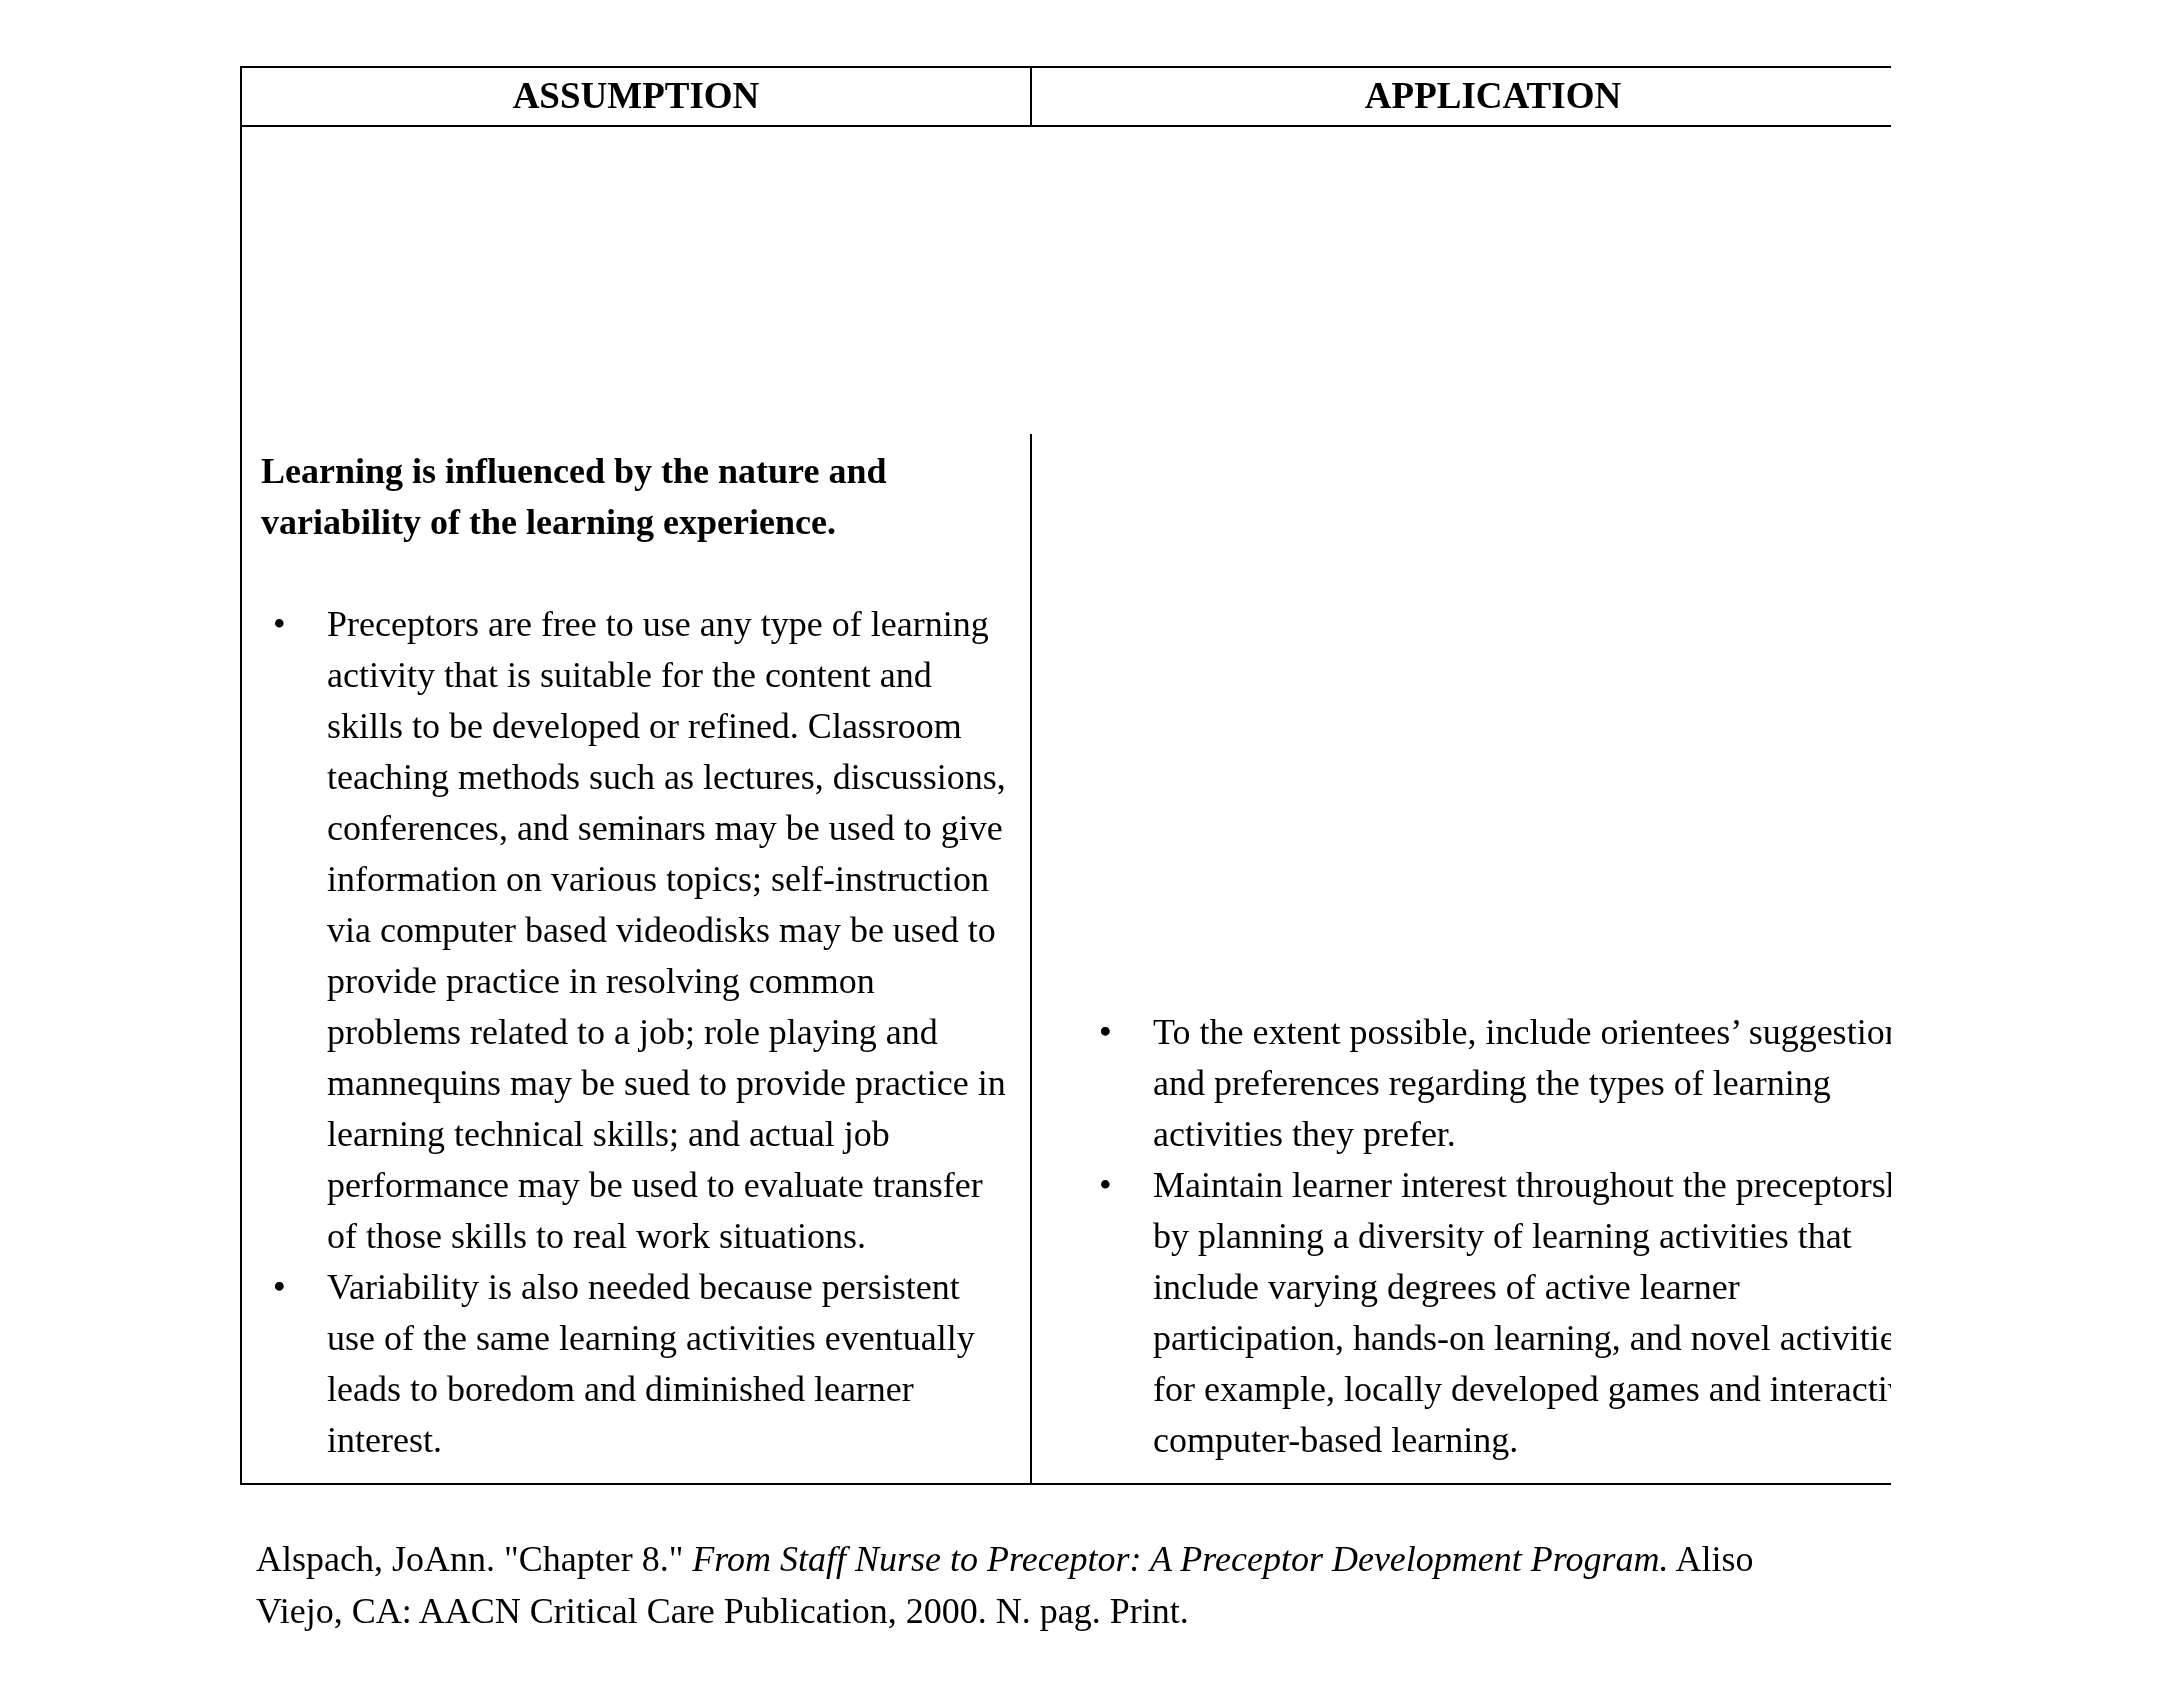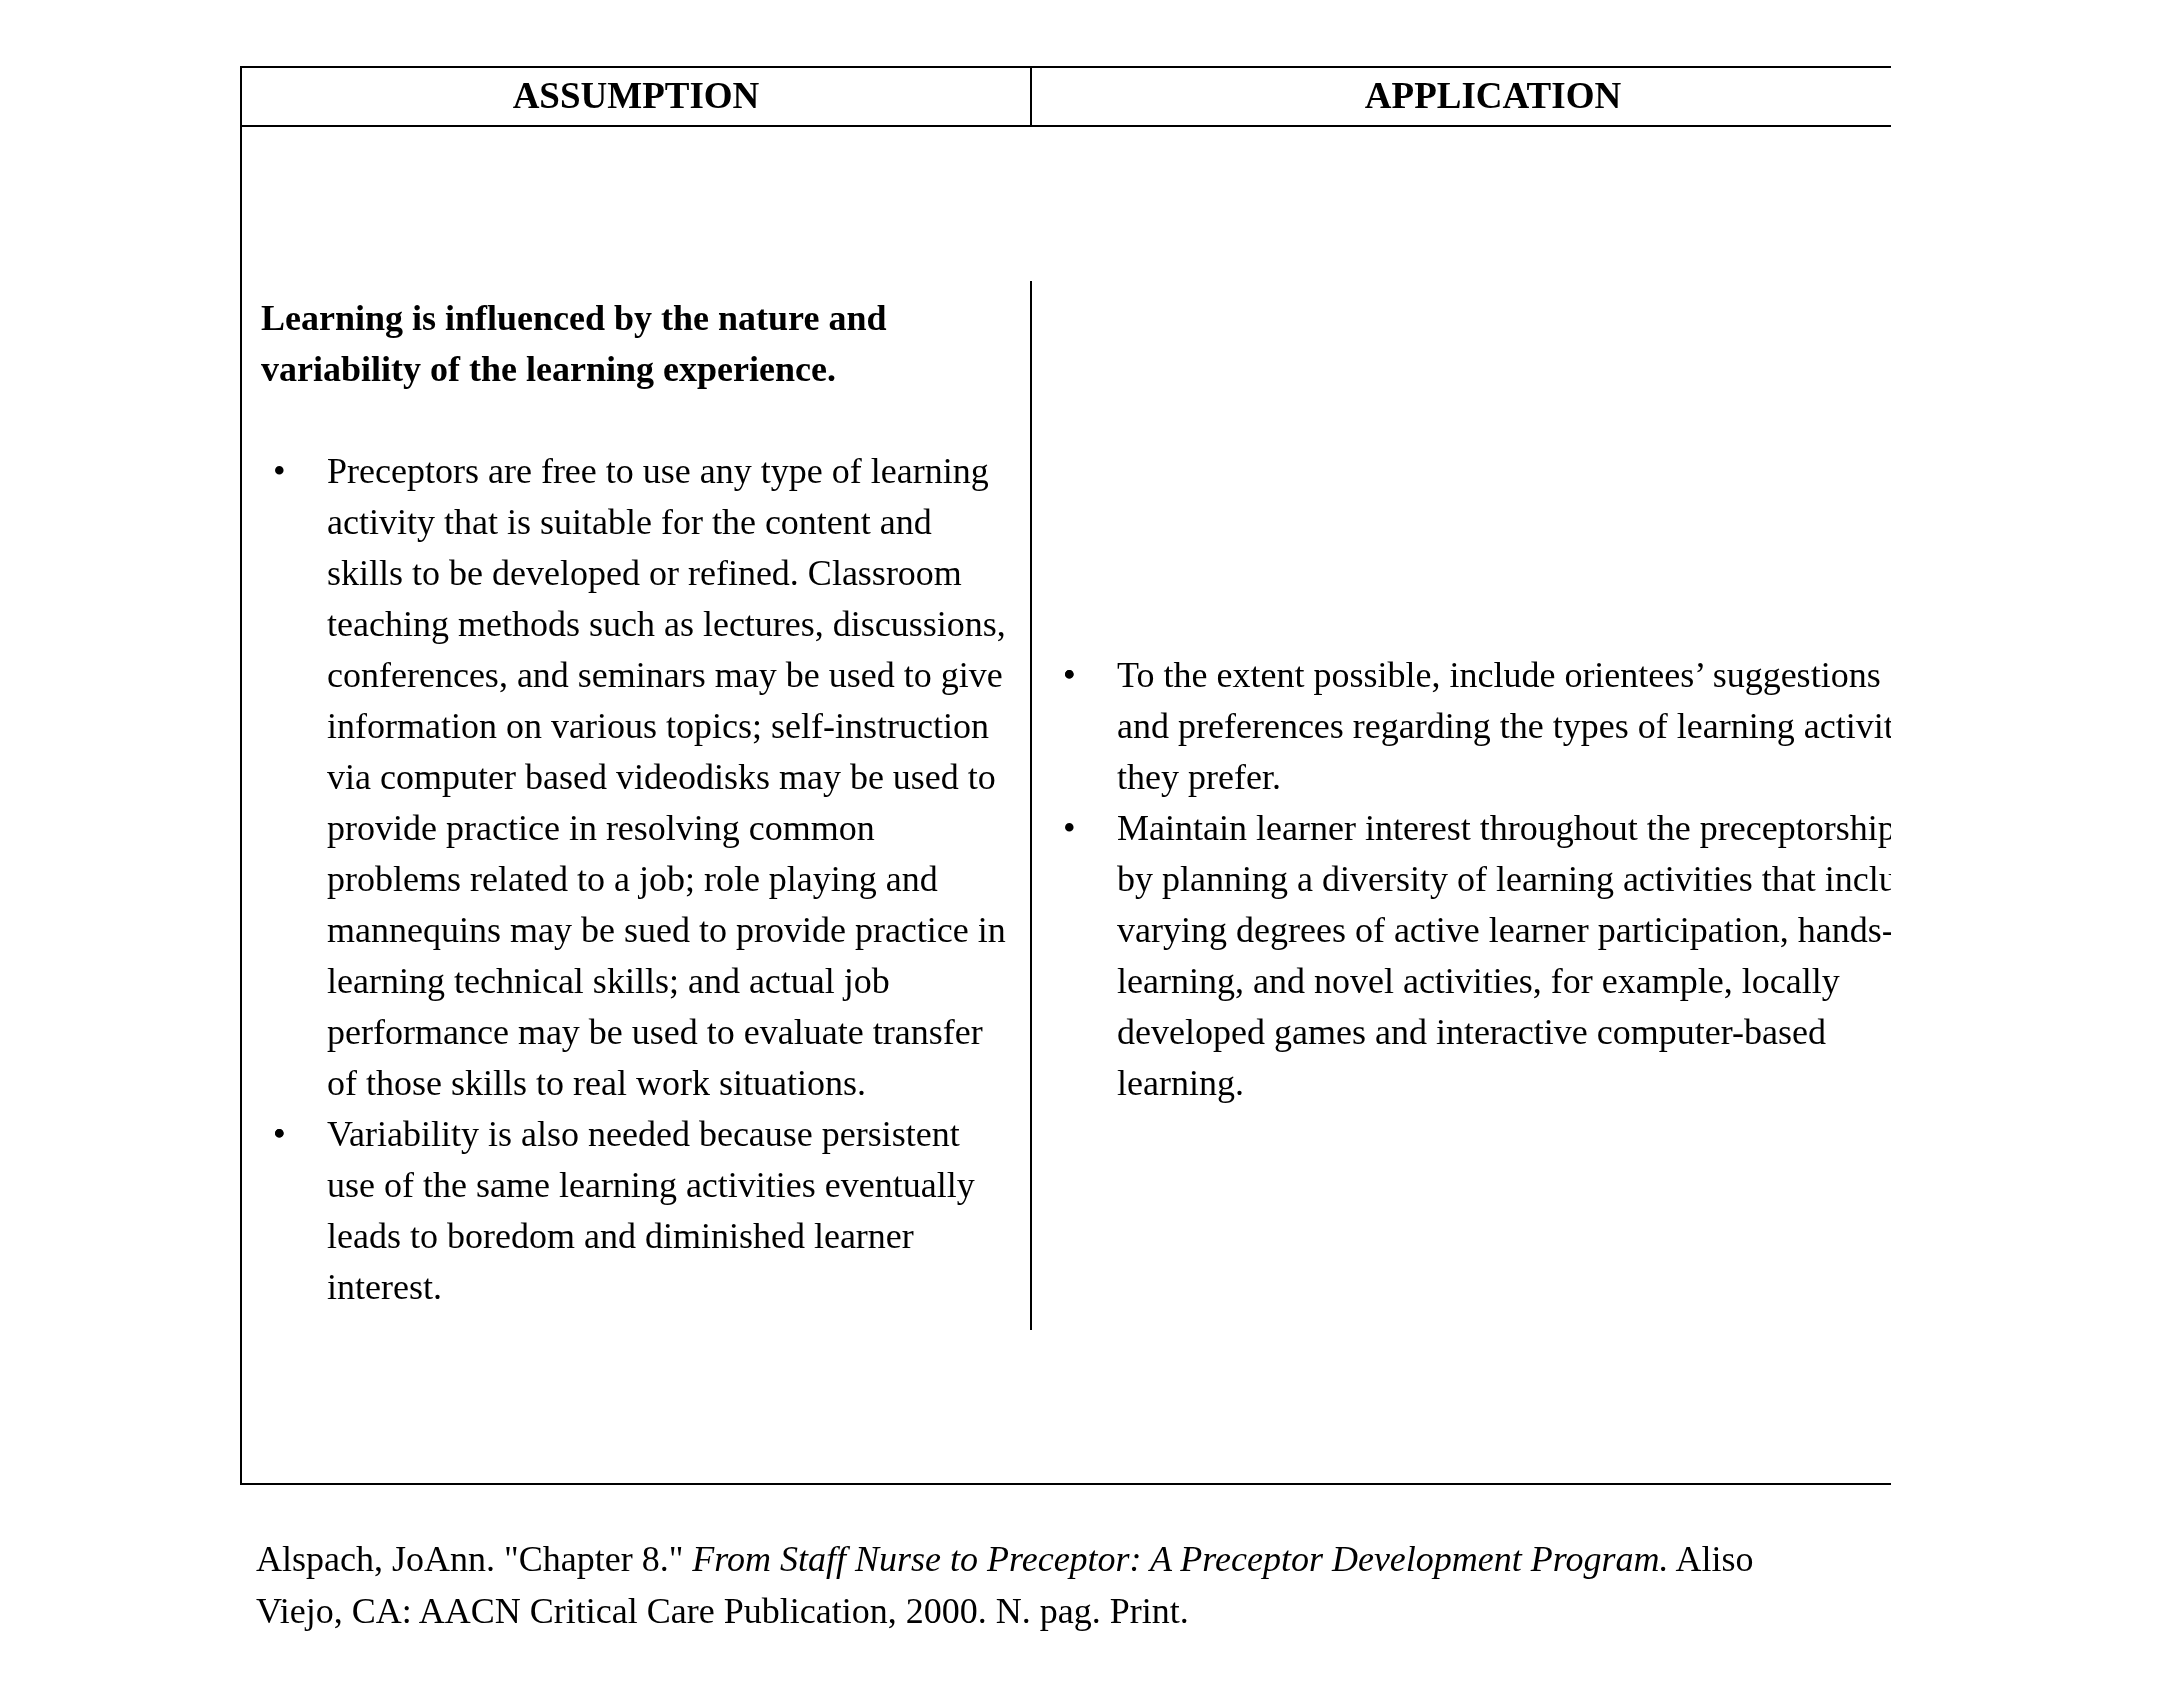--- a/index.html
+++ b/index.html
@@ -29,21 +29,21 @@
   .header-row { border-bottom: 2.6px solid #000000; }
   .th {
     font-weight: bold;
     font-size: 37px;
     line-height: 49px;
     text-align: center;
     padding: 3.4px 0 5.1px 0;
   }
   .left-col { width: 790px; border-right: 2.6px solid #000000; }
   .right-col { flex: 1; }
-  .body-row { min-height: 1356px; align-items: center; }
+  .body-row { min-height: 1356px; align-items: flex-end; gap: 36px; }
   .td {
     font-size: 36px;
     line-height: 51px;
     padding: 12px 19px 17px 19px;
   }
   .cell-heading {
     font-weight: bold;
     margin-bottom: 51px;
   }
   ul.bullets { list-style: none; }

